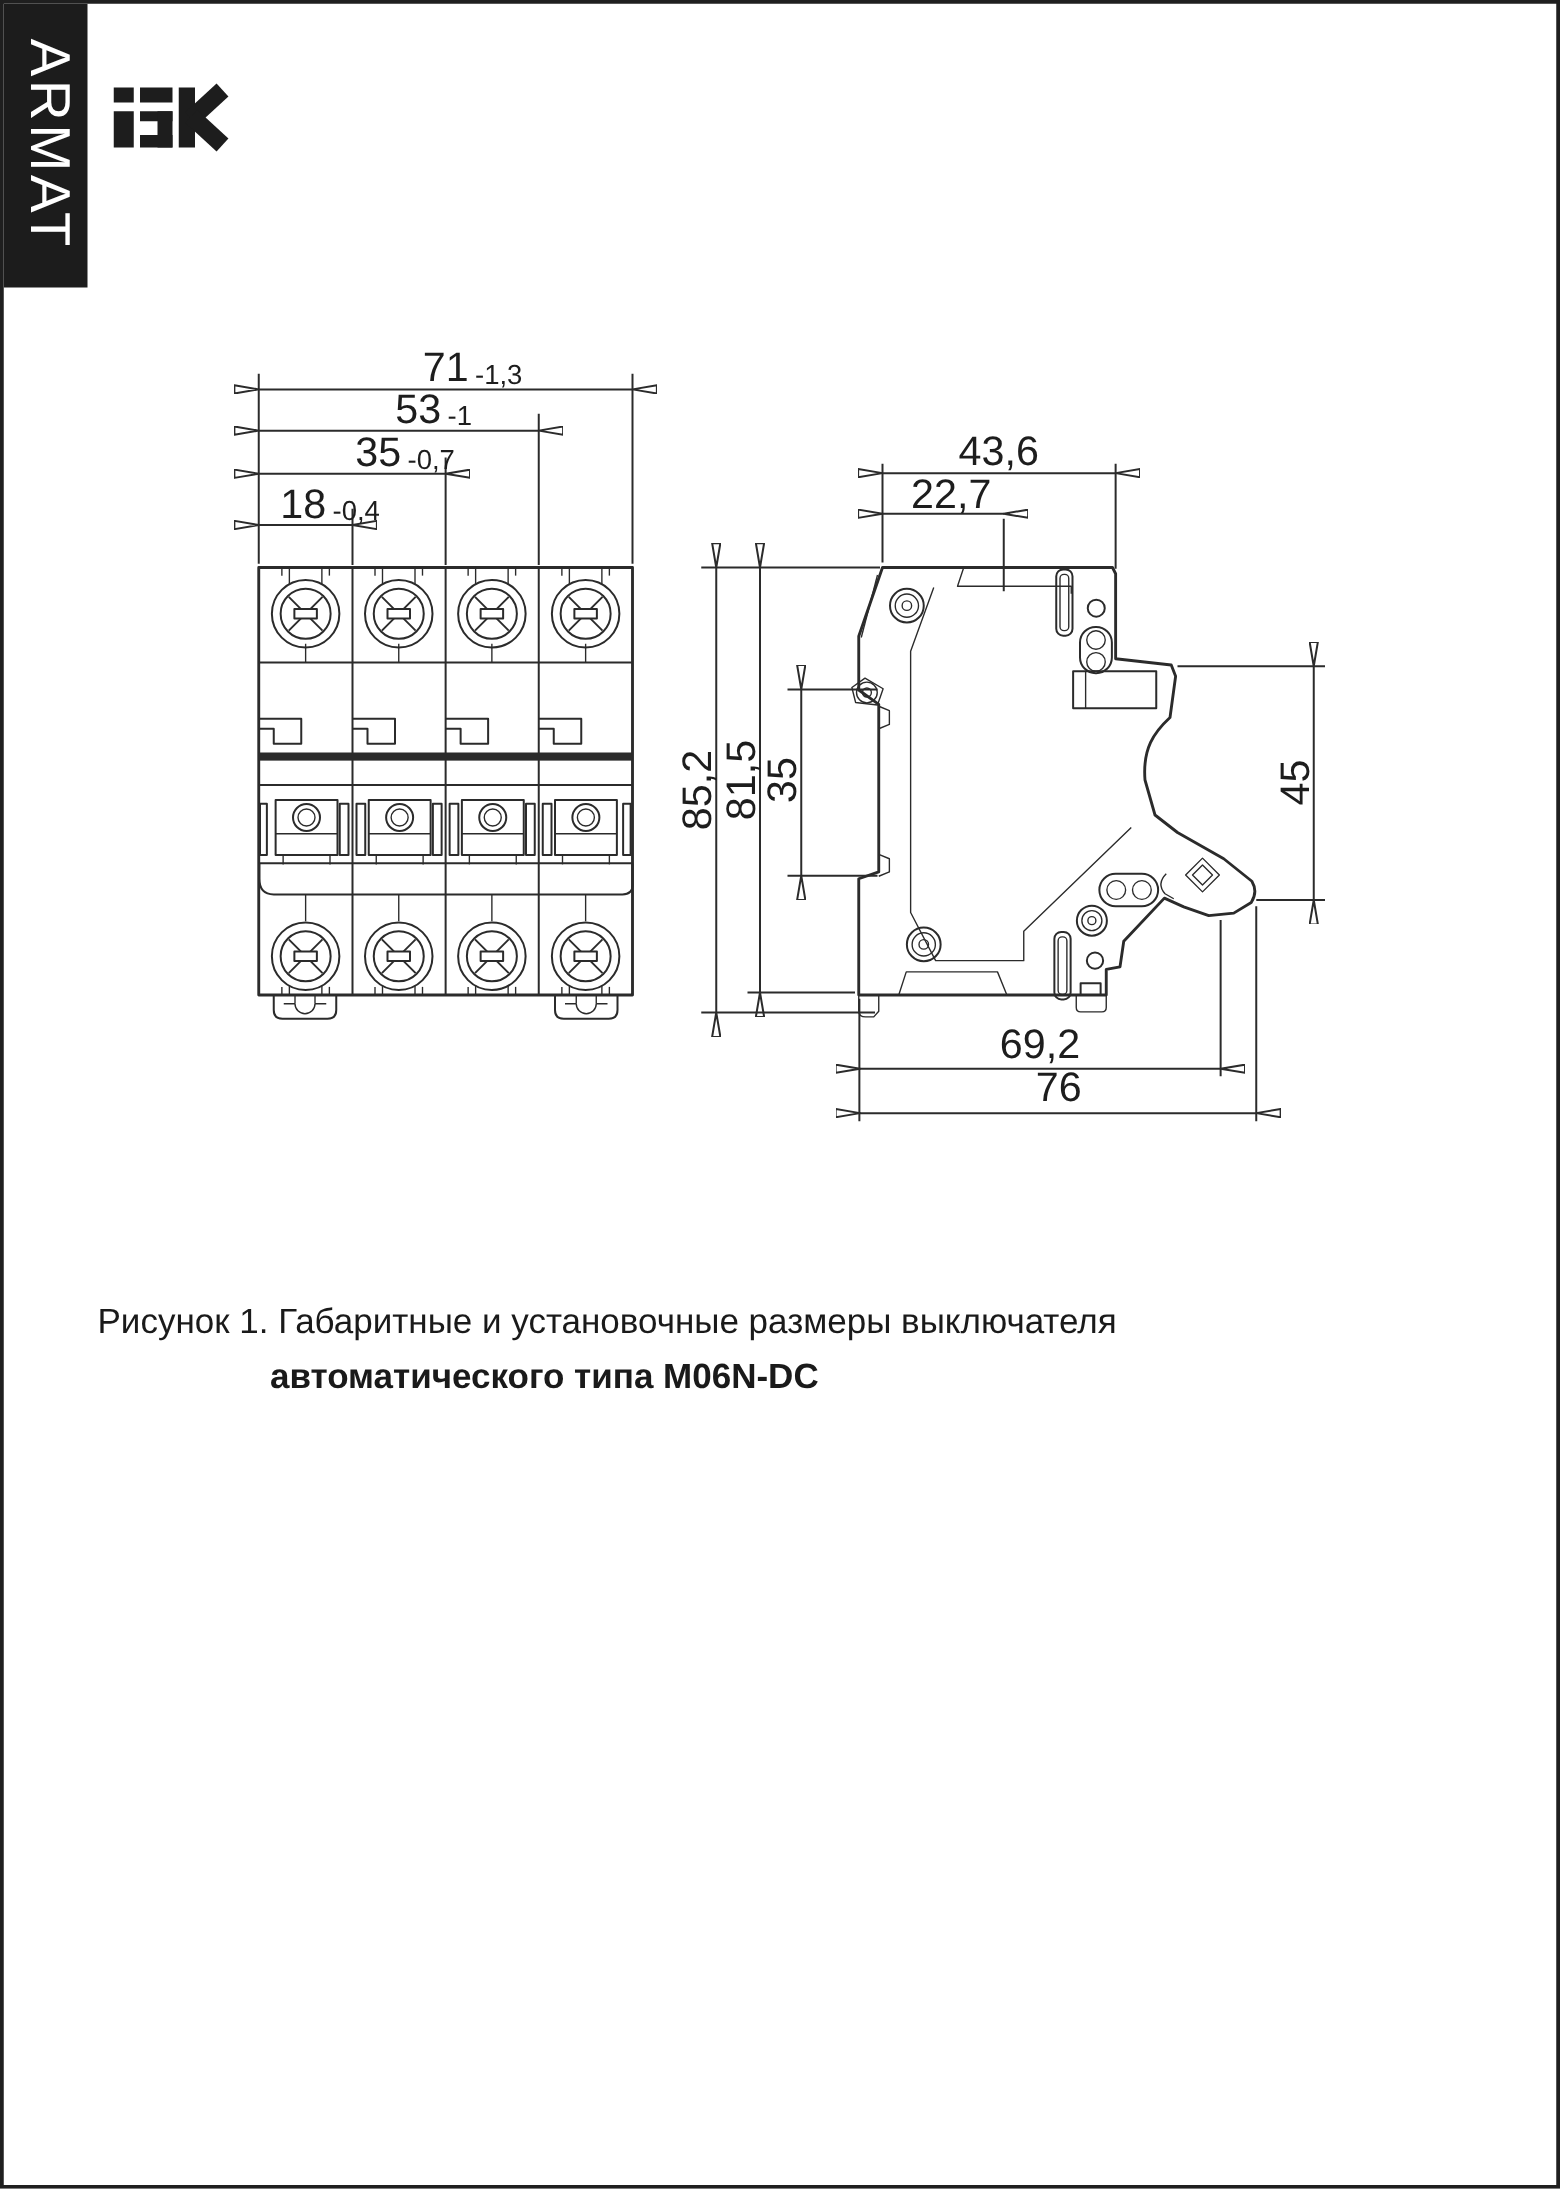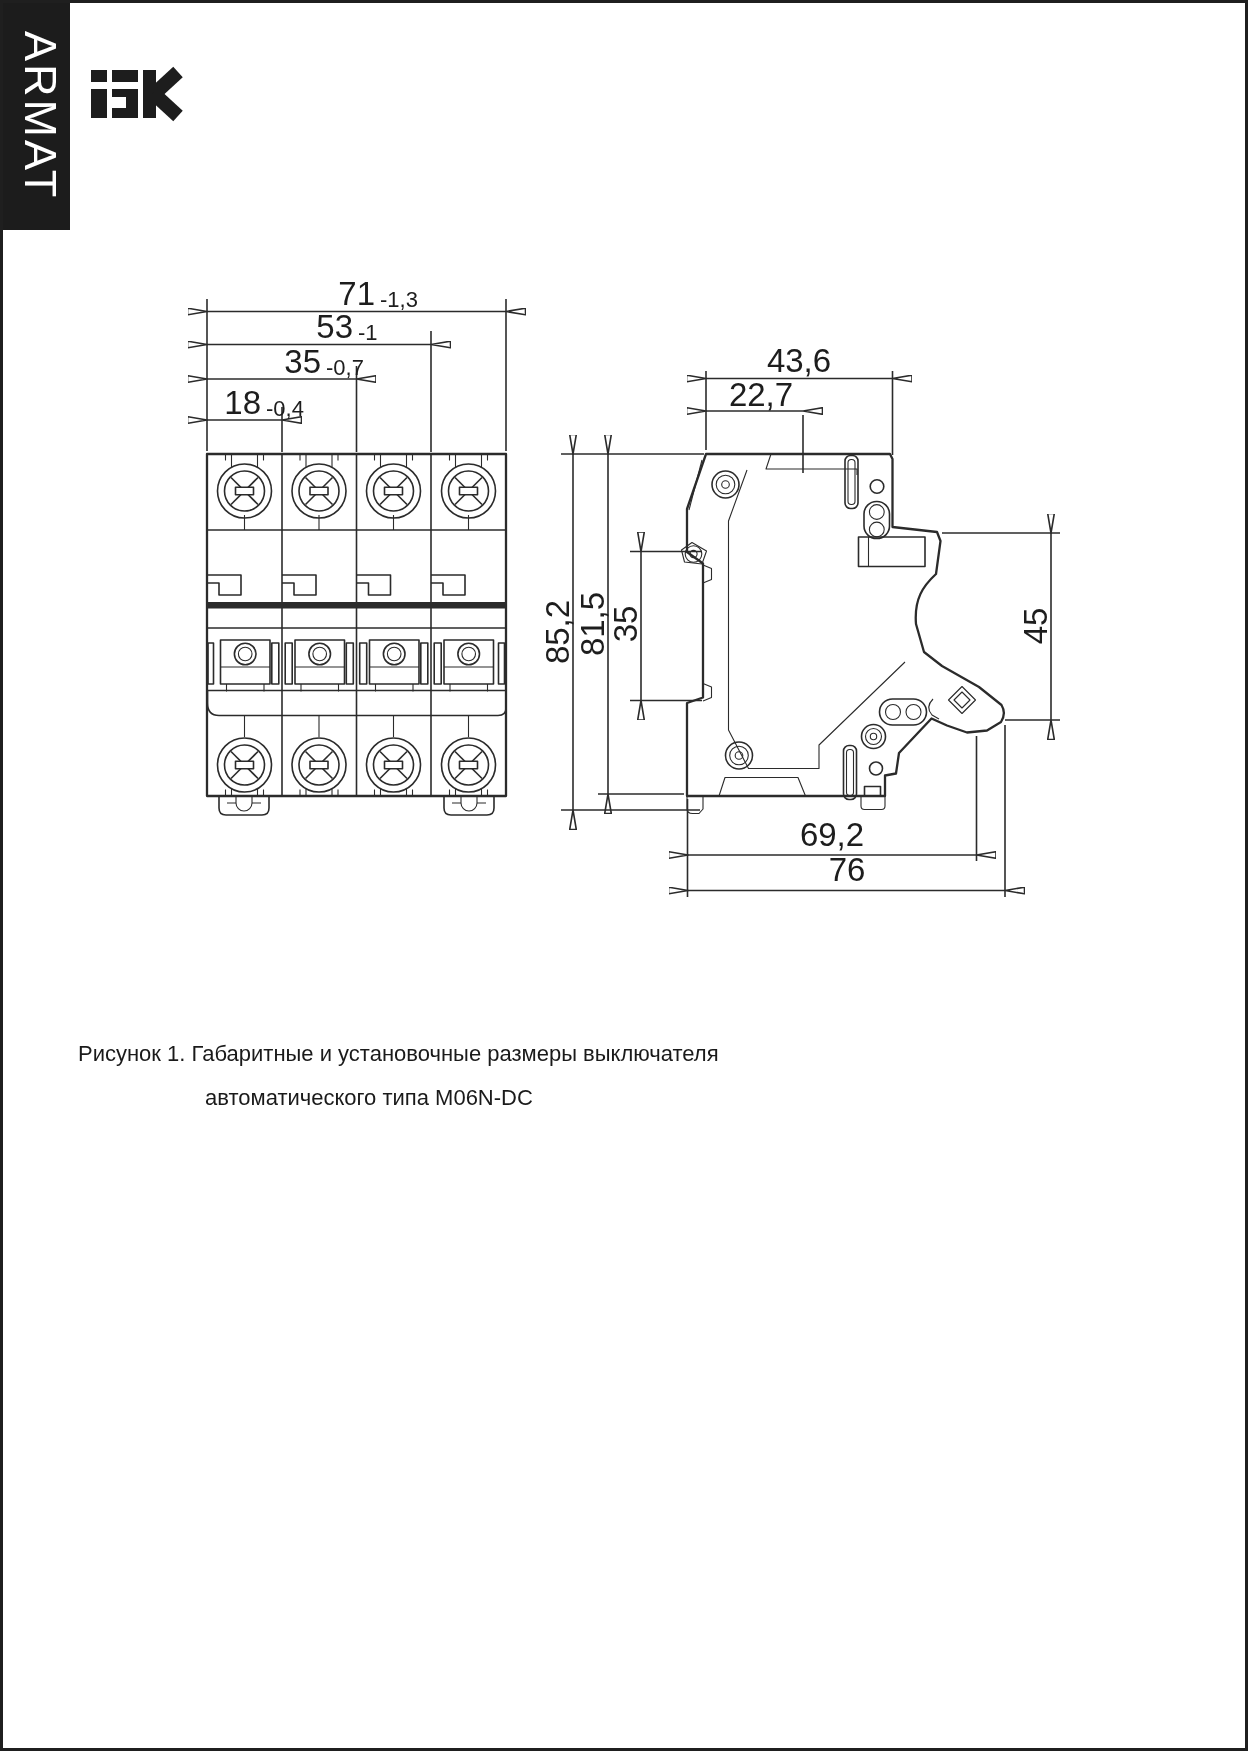--- a/index.html
+++ b/index.html
@@ -22,23 +22,23 @@
   .drawing path,.drawing line,.drawing rect,.drawing circle{
     stroke:#2b2b2b;fill:none;stroke-width:1.6;stroke-linejoin:round;
   }
   .drawing .thick{stroke-width:2.3}
   .drawing .thin{stroke-width:1.1}
   .drawing .dim{stroke-width:1.25}
   .drawing .filldark{fill:#2b2b2b;stroke:none}
   .drawing .fillwhite{fill:#ffffff}
   .drawing text{fill:#1d1d1d;stroke:none;font-family:"Liberation Sans",sans-serif;font-size:33px;}
   .drawing text.tol{font-size:22px;}
-  .caption{position:absolute;color:#1a1a1a;font-size:22px;white-space:nowrap;}
+  .caption{position:absolute;color:#1a1a1a;font-size:28px;white-space:nowrap;}
   .cap-l1{left:75px;top:1038px;}
-  .cap-l2{left:202px;top:1082px;}
+  .cap-l2{left:213px;top:1082px;font-weight:bold;}
 </style>
 </head>
 <body>
 
 <div class="page">
 
   <div class="banner">
     <span class="banner-text">ARMAT</span>
   </div>
 

